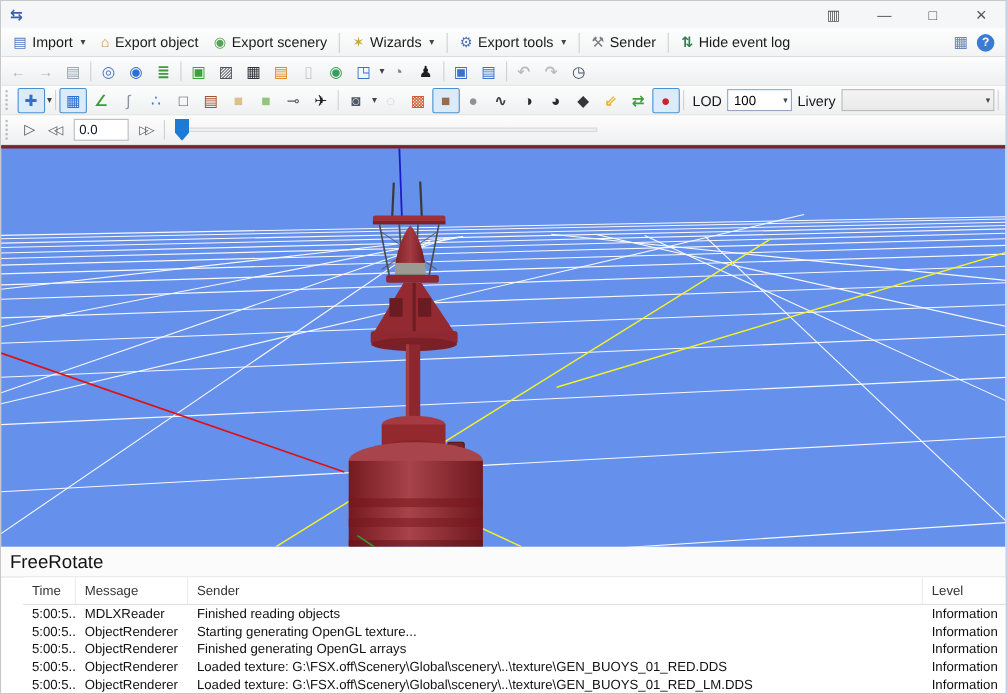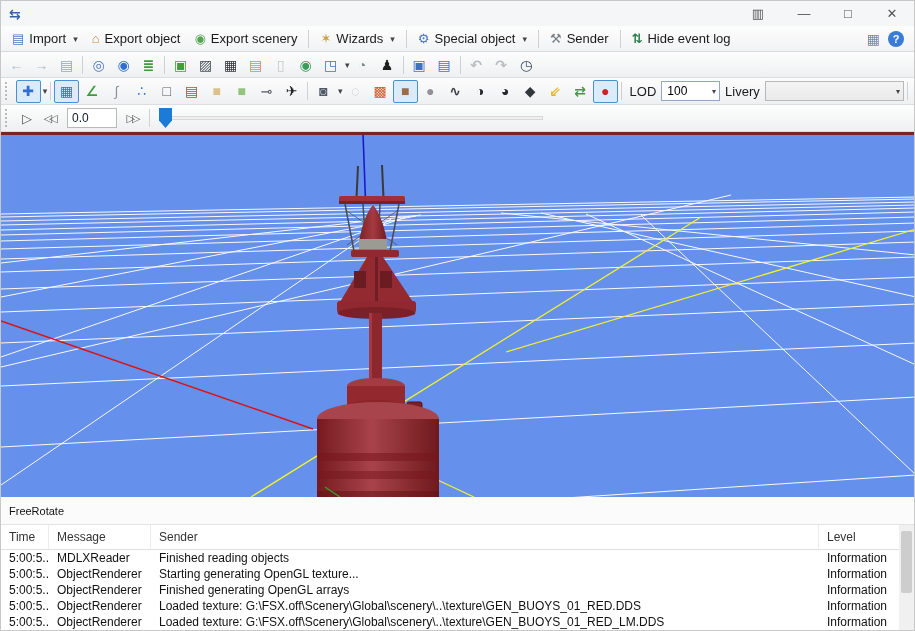--- a/index.html
+++ b/index.html
@@ -44,22 +44,22 @@
   .timefield{width:44px;height:18px;border:1px solid #b9b9b9;background:#fff;font-size:12px;color:#0f172a;display:flex;align-items:center;padding-left:4px;margin:0 4px;}
   .slider{position:relative;width:384px;height:22px;margin-left:6px;}
   .slider .track{position:absolute;left:0;right:0;top:9px;height:4px;background:#efefef;border:1px solid #d9d9d9;box-sizing:border-box;}
   .slider .thumb{position:absolute;left:0;top:1px;width:13px;height:20px;background:#1d7bd8;clip-path:polygon(0 0,100% 0,100% 62%,50% 100%,0 62%);}
 
   
   .viewport{height:365px;flex:0 0 auto;background:#6590EB;border-top:3px solid #7d2128;box-sizing:border-box;position:relative;}
   .viewport svg{display:block;}
 
   
-  .statusbar{height:27px;background:#fbfbfb;border-bottom:1px solid #e3e3e3;display:flex;align-items:center;padding-left:8px;font-size:11px;color:#111;flex:0 0 auto;}
-  .logwrap{flex:1 1 auto;display:flex;min-height:0;}
+  .statusbar{height:27px;background:#fbfbfb;border-bottom:1px solid #e3e3e3;display:flex;align-items:center;padding-left:8px;font-size:17px;color:#111;flex:0 0 auto;}
+  .logwrap{flex:1 1 auto;display:flex;min-height:0;padding-left:20px;}
   .logtable{width:898px;display:flex;flex-direction:column;}
   .lheader{height:24px;display:grid;grid-template-columns:48px 102px 668px 80px;align-items:center;border-bottom:1px solid #e0e0e0;background:#fff;flex:0 0 auto;}
   .lheader .hc{font-size:12px;color:#333;padding-left:8px;height:100%;display:flex;align-items:center;border-right:1px solid #ececec;overflow:hidden;}
   .lrow{height:17.6px;display:grid;grid-template-columns:48px 102px 668px 80px;align-items:center;background:#fff;}
   .lrow .c{font-size:12px;color:#111;padding-left:8px;white-space:nowrap;overflow:hidden;}
   .vscroll{width:17px;background:#f0f0f0;position:relative;}
   .vscroll .vthumb{position:absolute;left:2px;right:2px;top:6px;height:62px;background:#cdcdcd;border-radius:2px;}
 </style>
 </head>
 <body>
@@ -92,21 +92,21 @@
     </div>
     <div class="msep"></div>
     <div class="mitem">
       <span class="micon" style="color:#c9a23f">✶</span>
       <span>Wizards</span>
       <span class="caret">▾</span>
     </div>
     <div class="msep"></div>
     <div class="mitem">
       <span class="micon" style="color:#4a74b8">⚙</span>
-      <span>Special object</span>
+      <span>Export tools</span>
       <span class="caret">▾</span>
     </div>
     <div class="msep"></div>
     <div class="mitem">
       <span class="micon" style="color:#7a7f85">⚒</span>
       <span>Sender</span>
     </div>
     <div class="msep"></div>
     <div class="mitem">
       <span class="micon" style="color:#2f7f4f;font-weight:bold">⇅</span>

